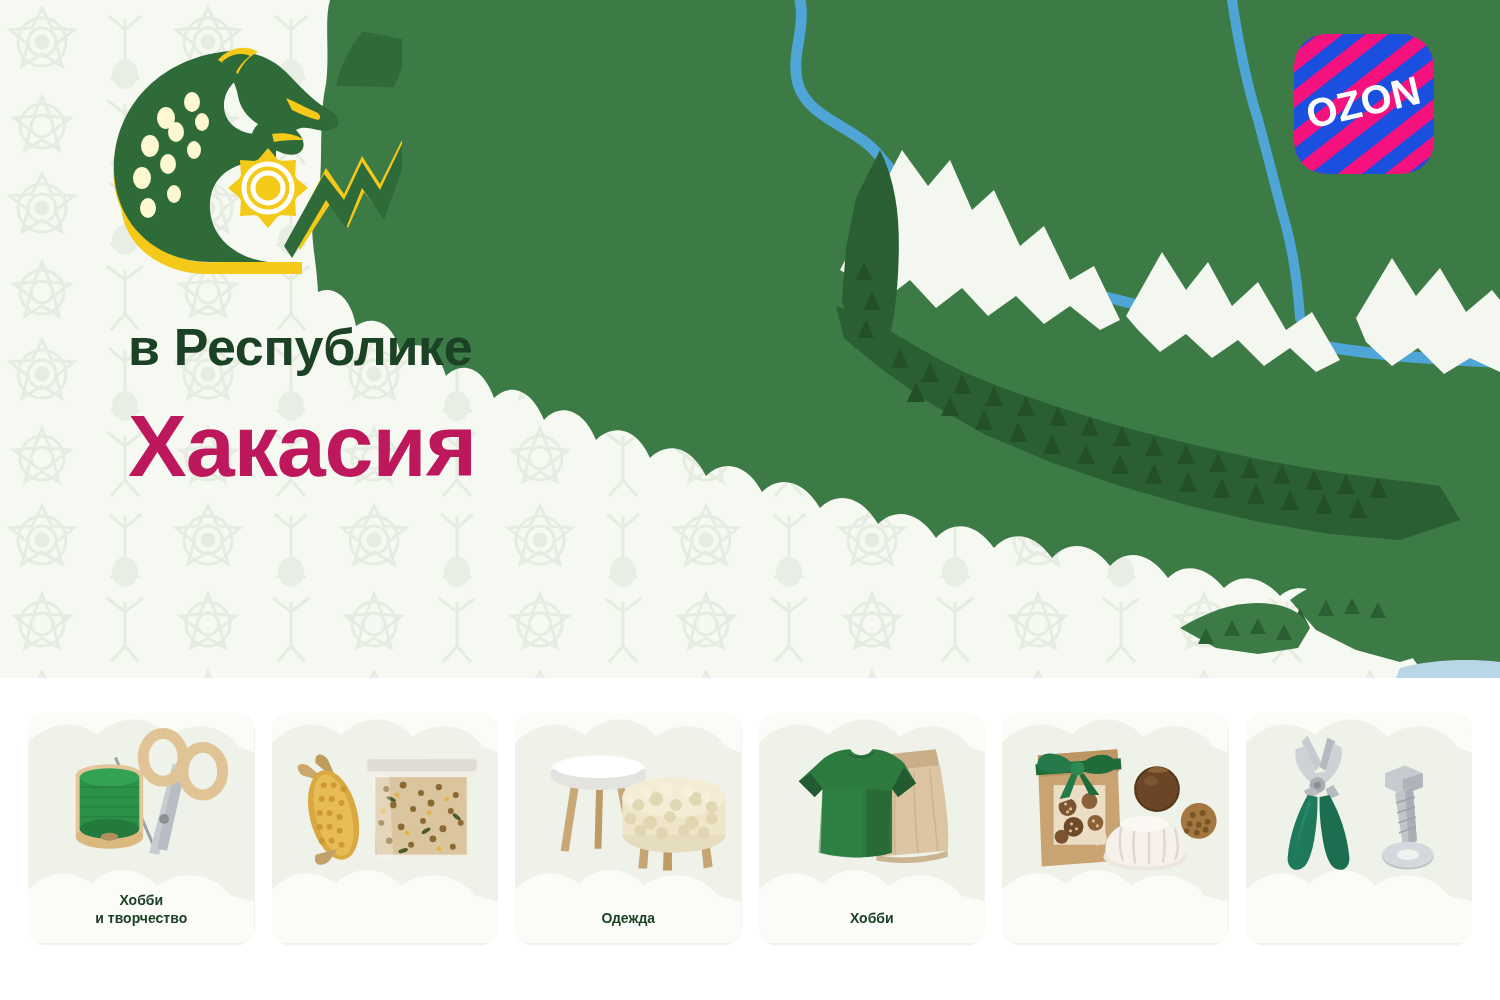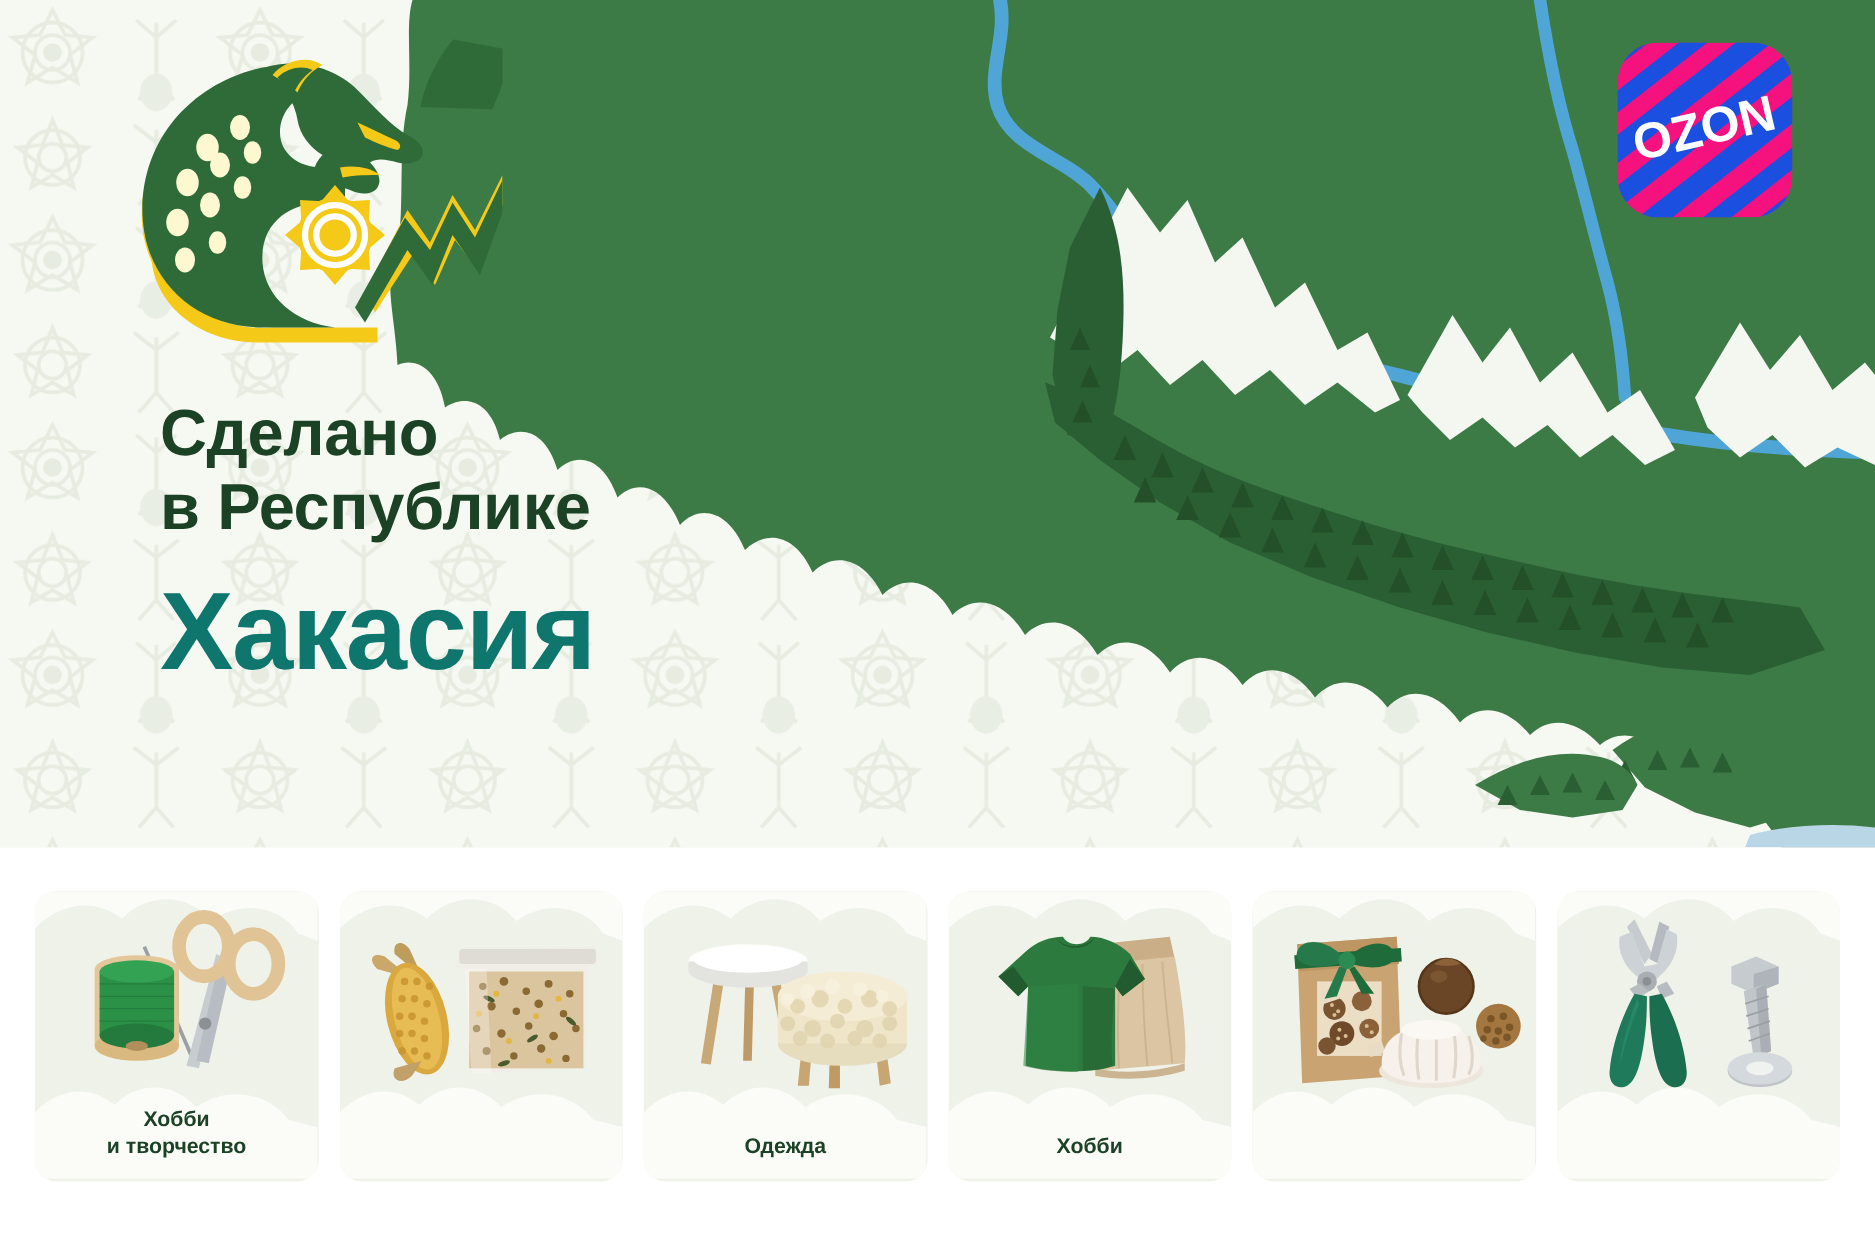--- a/index.html
+++ b/index.html
@@ -21,21 +21,21 @@
   
   #logo-mark { position:absolute; left:62px; top:22px; width:340px; height:265px; }
 
   
   #headline { position:absolute; left:128px; top:318px; width:720px; }
   .line-sm {
     font-size:52px; font-weight:700; color:#1C4226;
     line-height:1.13; letter-spacing:-0.3px; white-space:nowrap;
   }
   .line-lg {
-    font-size:88px; font-weight:700; color:#0f766e;
+    font-size:88px; font-weight:700; color:#be185d;
     line-height:1.07; letter-spacing:-1px; margin-top:22px; white-space:nowrap;
   }
 
   
   #ozon-badge {
     position:absolute; left:1294px; top:34px; width:140px; height:140px;
     border-radius:32px; overflow:hidden;
   }
 
   
@@ -48,21 +48,21 @@
     background:#EFF2E8; border-radius:17px; overflow:hidden;
     cursor:pointer;
   }
   .cat-clouds { position:absolute; inset:0; }
   .cat-art {
     position:absolute; left:0; top:14px; width:100%; height:150px;
   }
   .cat-label {
     position:absolute; left:0; right:0; bottom:18px;
     text-align:center; color:#1C4226;
-    font-size:17px; font-weight:700; line-height:1.25;
+    font-size:14px; font-weight:700; line-height:1.25;
     white-space:pre-line; padding:0 8px;
   }
 </style>
 </head>
 <body>
 
 <div id="banner">
 
   <svg id="banner-pattern" viewBox="0 0 1500 678" preserveAspectRatio="none">
     <defs>
@@ -271,21 +271,20 @@
     </g>
 
     <path d="M238 228 L268 182 L286 206 L302 170 L322 196 L340 142
              L340 118 L318 162 L300 134 L282 172 L264 146 L230 212 Z" fill="#F5C918"></path>
     <path d="M230 236 L264 178 L284 206 L300 166 L322 198 L340 148
              L340 122 L318 168 L300 140 L282 178 L262 152 L222 224 Z" fill="#2E6B38"></path>
     <path d="M290 16 L340 6 L340 56 L286 76 C282 58 284 34 290 16 Z" fill="#2E6B38" transform="rotate(22 312 40)"></path>
   </svg>
 
   <div id="headline">
-    <div class="line-sm">Сделано</div>
     <div class="line-sm">в Республике</div>
     <div class="line-lg">Хакасия</div>
   </div>
 
   <div id="ozon-badge">
     <svg viewBox="0 0 140 140">
       <defs>
         <clipPath id="ozClip">
             <rect x="0" y="0" width="140" height="140" rx="32"></rect>
           </clipPath>

